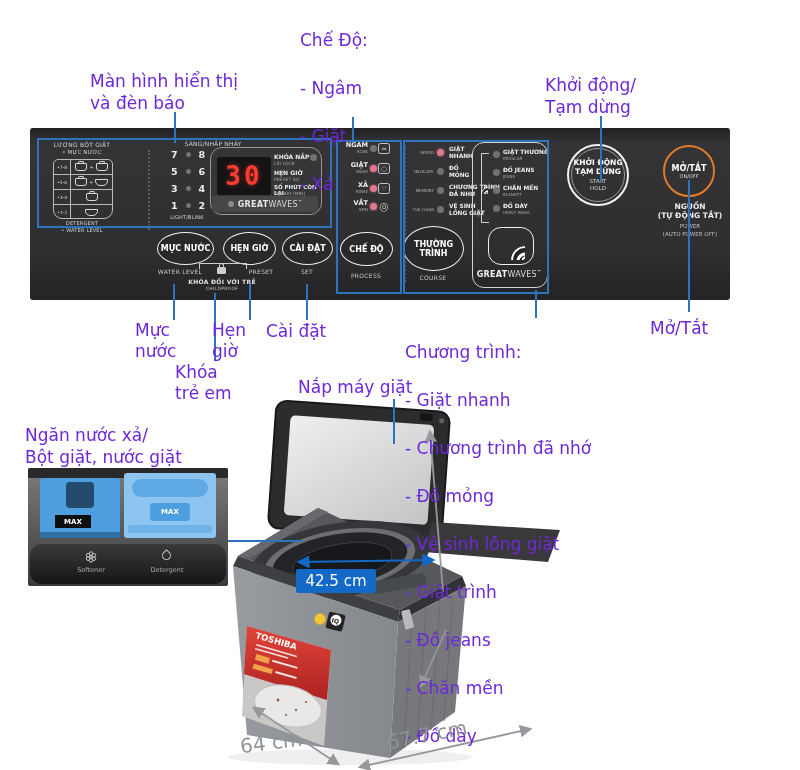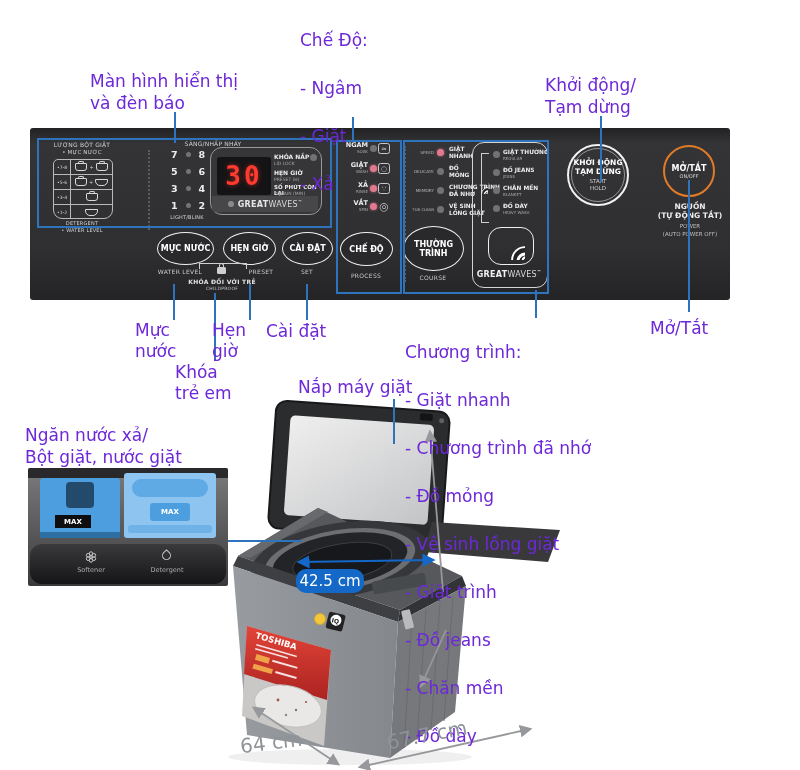--- a/index.html
+++ b/index.html
@@ -69,21 +69,21 @@
   
   .drawer{position:absolute;left:28px;top:468px;width:200px;height:118px;border-radius:2px;z-index:2;
           background:linear-gradient(180deg,#7b7b7e 0%,#58585a 55%,#39393b 100%)}
   .comp{position:absolute;border-radius:3px}
   .maxbox{position:absolute;color:#fff;font-size:7px;font-weight:bold;display:flex;align-items:center;justify-content:center}
   .dfront{position:absolute;left:2px;top:76px;width:196px;height:40px;border-radius:12px;
           background:linear-gradient(180deg,#3a3a3c,#151517)}
   .dlabel{position:absolute;color:#ababad;font-size:6.5px;text-align:center;width:72px}
   .droplet{position:absolute;width:9px;height:9px;border:1.3px solid #c9c9cb;border-radius:0 50% 50% 50%;
            transform:rotate(45deg);box-sizing:border-box}
-  .badge425{position:absolute;left:296px;top:569px;width:68px;height:24px;background:#1468c8;border-radius:10px;
+  .badge425{position:absolute;left:296px;top:569px;width:80px;height:24px;background:#1468c8;border-radius:2px;
             color:#fff;font-size:15px;display:flex;align-items:center;justify-content:center;z-index:6}
 </style>
 </head>
 <body>
 
 <div id="canvas">
 
   <svg class="abs" style="width:0;height:0" aria-hidden="true">
     <defs>
       <symbol id="wavesym" viewBox="-10 -10 20 20">

